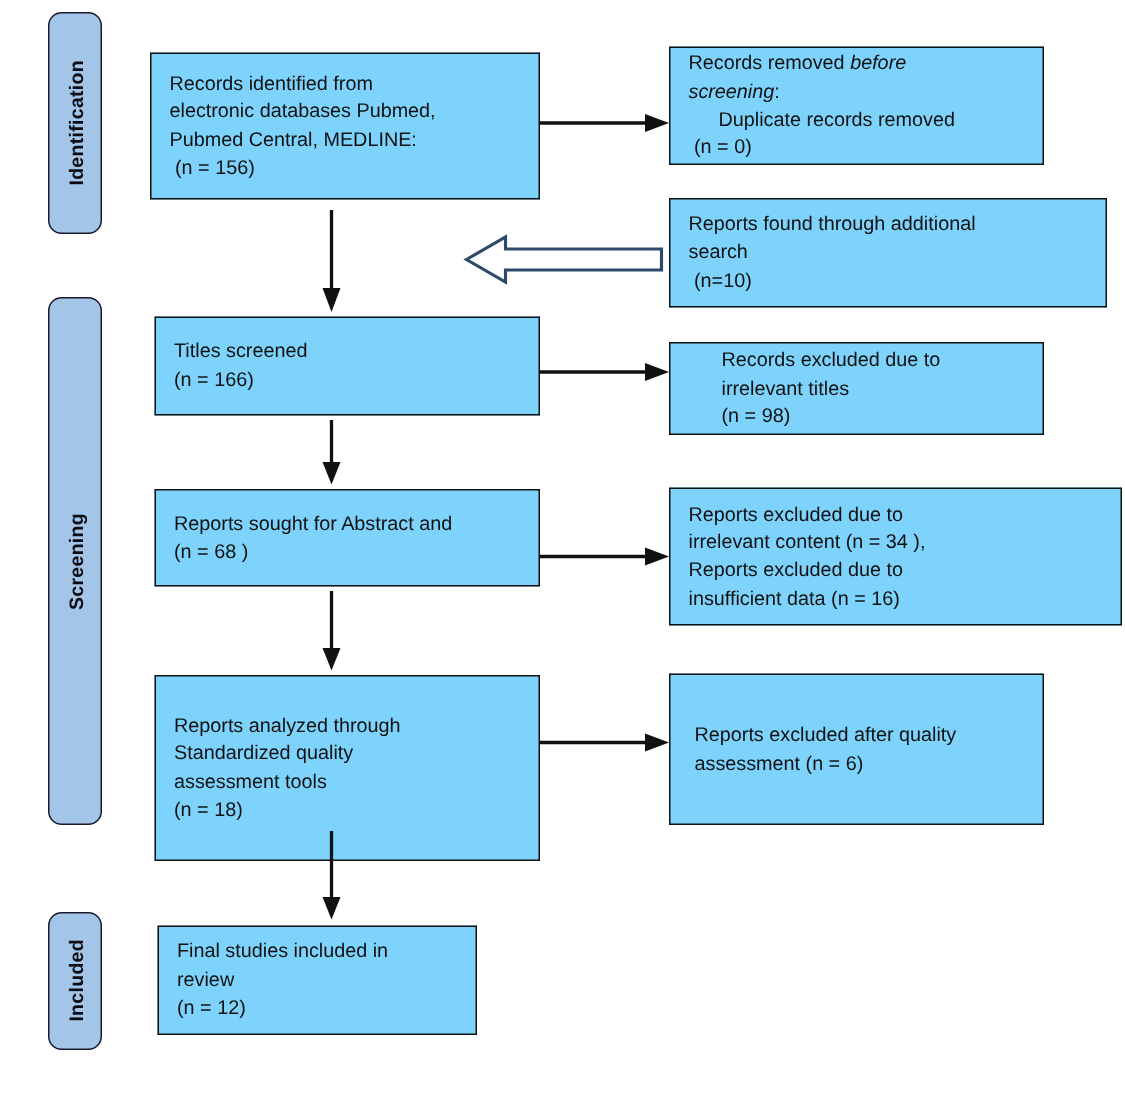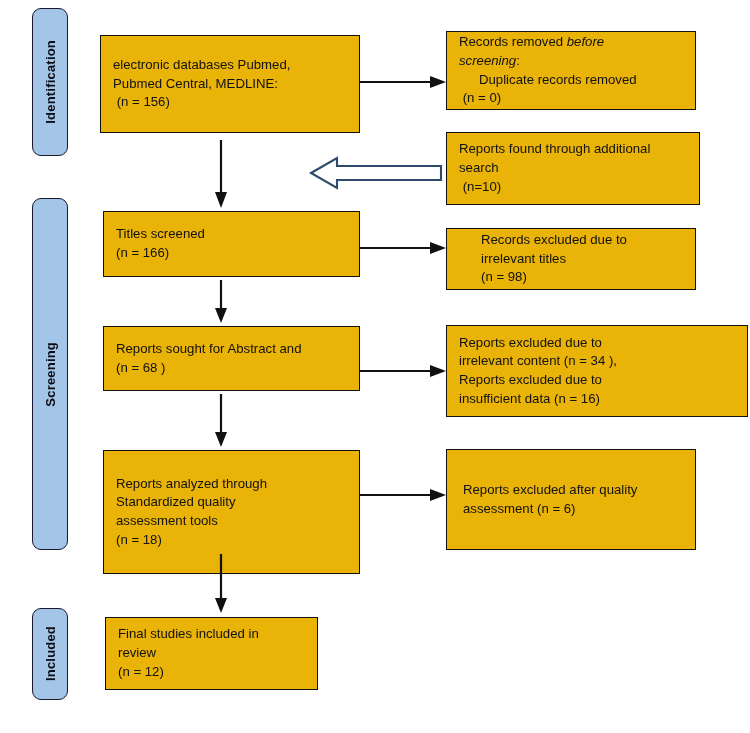--- a/index.html
+++ b/index.html
@@ -38,21 +38,21 @@
     font-weight: bold;
     color: #0c0c14;
     letter-spacing: 0.2px;
     white-space: nowrap;
     line-height: 1;
   }
 
   
   .flow-box {
     position: absolute;
-    background: #eab308;
+    background: #7dd3fc;
     border: 1.6px solid #111111;
     box-sizing: border-box;
     display: flex;
     flex-direction: column;
     justify-content: center;
     padding: 6px 10px 6px 12px;
   }
   .flow-box .line {
     font-size: 13.2px;
     color: #111111;
@@ -82,20 +82,21 @@
 
   <div class="stage-bar" style="left:32px; top:198px; width:36px; height:352px;">
     <span class="stage-label">Screening</span>
   </div>
 
   <div class="stage-bar" style="left:32px; top:608px; width:36px; height:92px;">
     <span class="stage-label">Included</span>
   </div>
 
   <div class="flow-box" style="left:100px; top:35px; width:260px; height:98px;">
+    <span class="line">Records identified from</span>
     <span class="line">electronic databases Pubmed,</span>
     <span class="line">Pubmed Central, MEDLINE:</span>
     <span class="line"> (n = 156)</span>
   </div>
 
   <div class="flow-box" style="left:103px; top:211px; width:257px; height:66px;">
     <span class="line">Titles screened</span>
     <span class="line">(n = 166)</span>
   </div>
 
@@ -117,21 +118,21 @@
     <span class="line">(n = 12)</span>
   </div>
 
   <div class="flow-box" style="left:446px; top:31px; width:250px; height:79px;">
     <span class="line"><span>Records removed </span><i>before</i></span>
     <span class="line"><i>screening</i><span>:</span></span>
     <span class="line indent">Duplicate records removed</span>
     <span class="line"> (n = 0)</span>
   </div>
 
-  <div class="flow-box" style="left:446px; top:132px; width:254px; height:73px;">
+  <div class="flow-box" style="left:446px; top:132px; width:292px; height:73px;">
     <span class="line">Reports found through additional</span>
     <span class="line">search</span>
     <span class="line"> (n=10)</span>
   </div>
 
   <div class="flow-box" style="left:446px; top:228px; width:250px; height:62px;padding-left:34px;">
     <span class="line">Records excluded due to</span>
     <span class="line">irrelevant titles</span>
     <span class="line">(n = 98)</span>
   </div>

